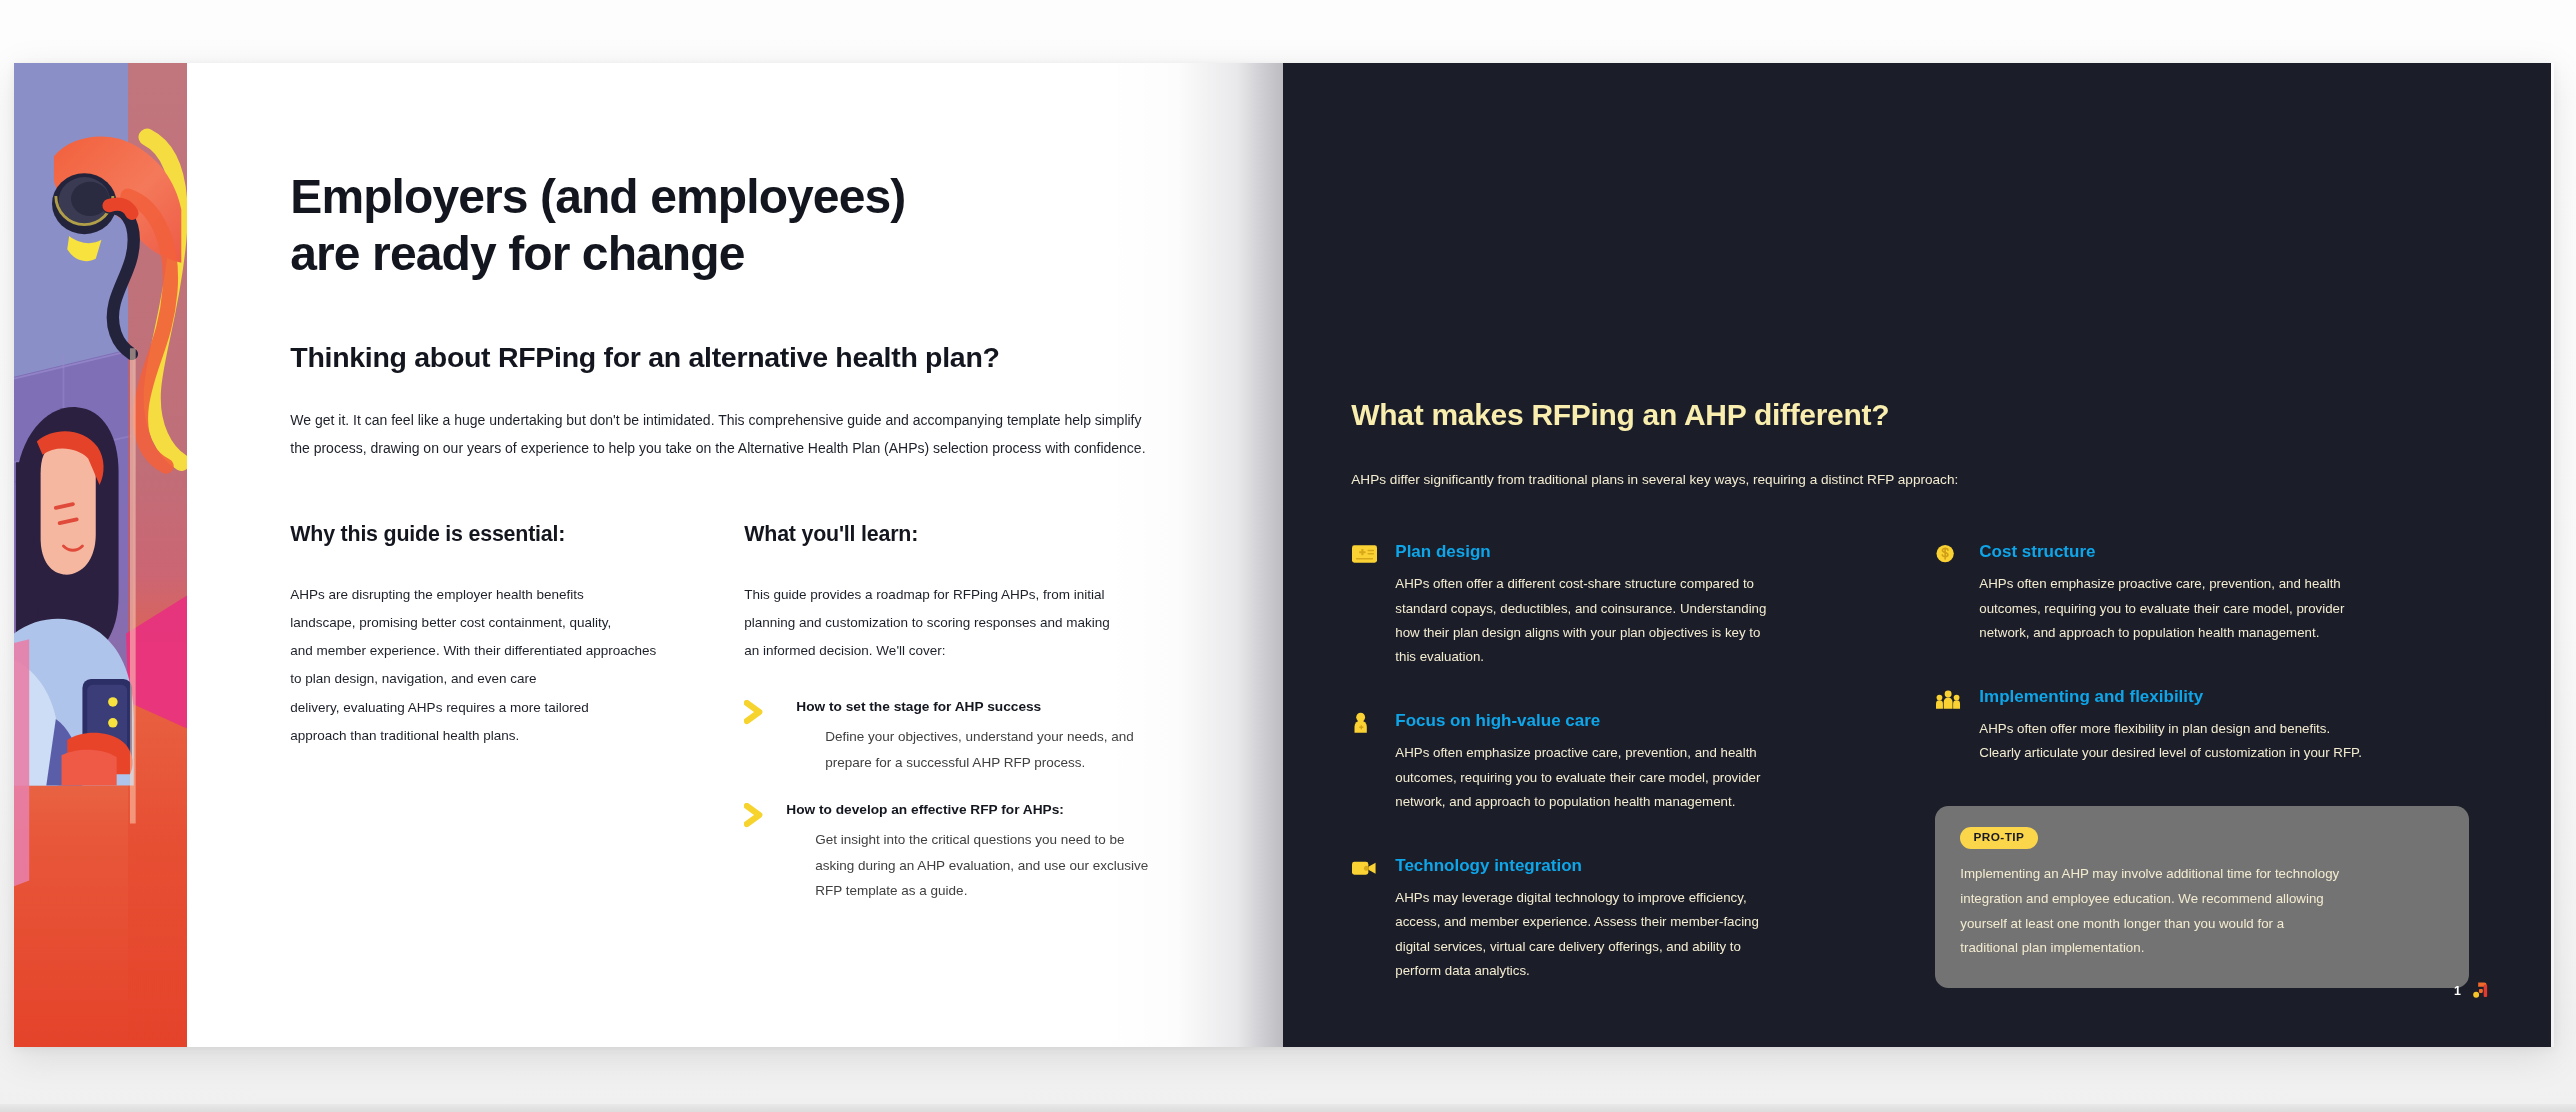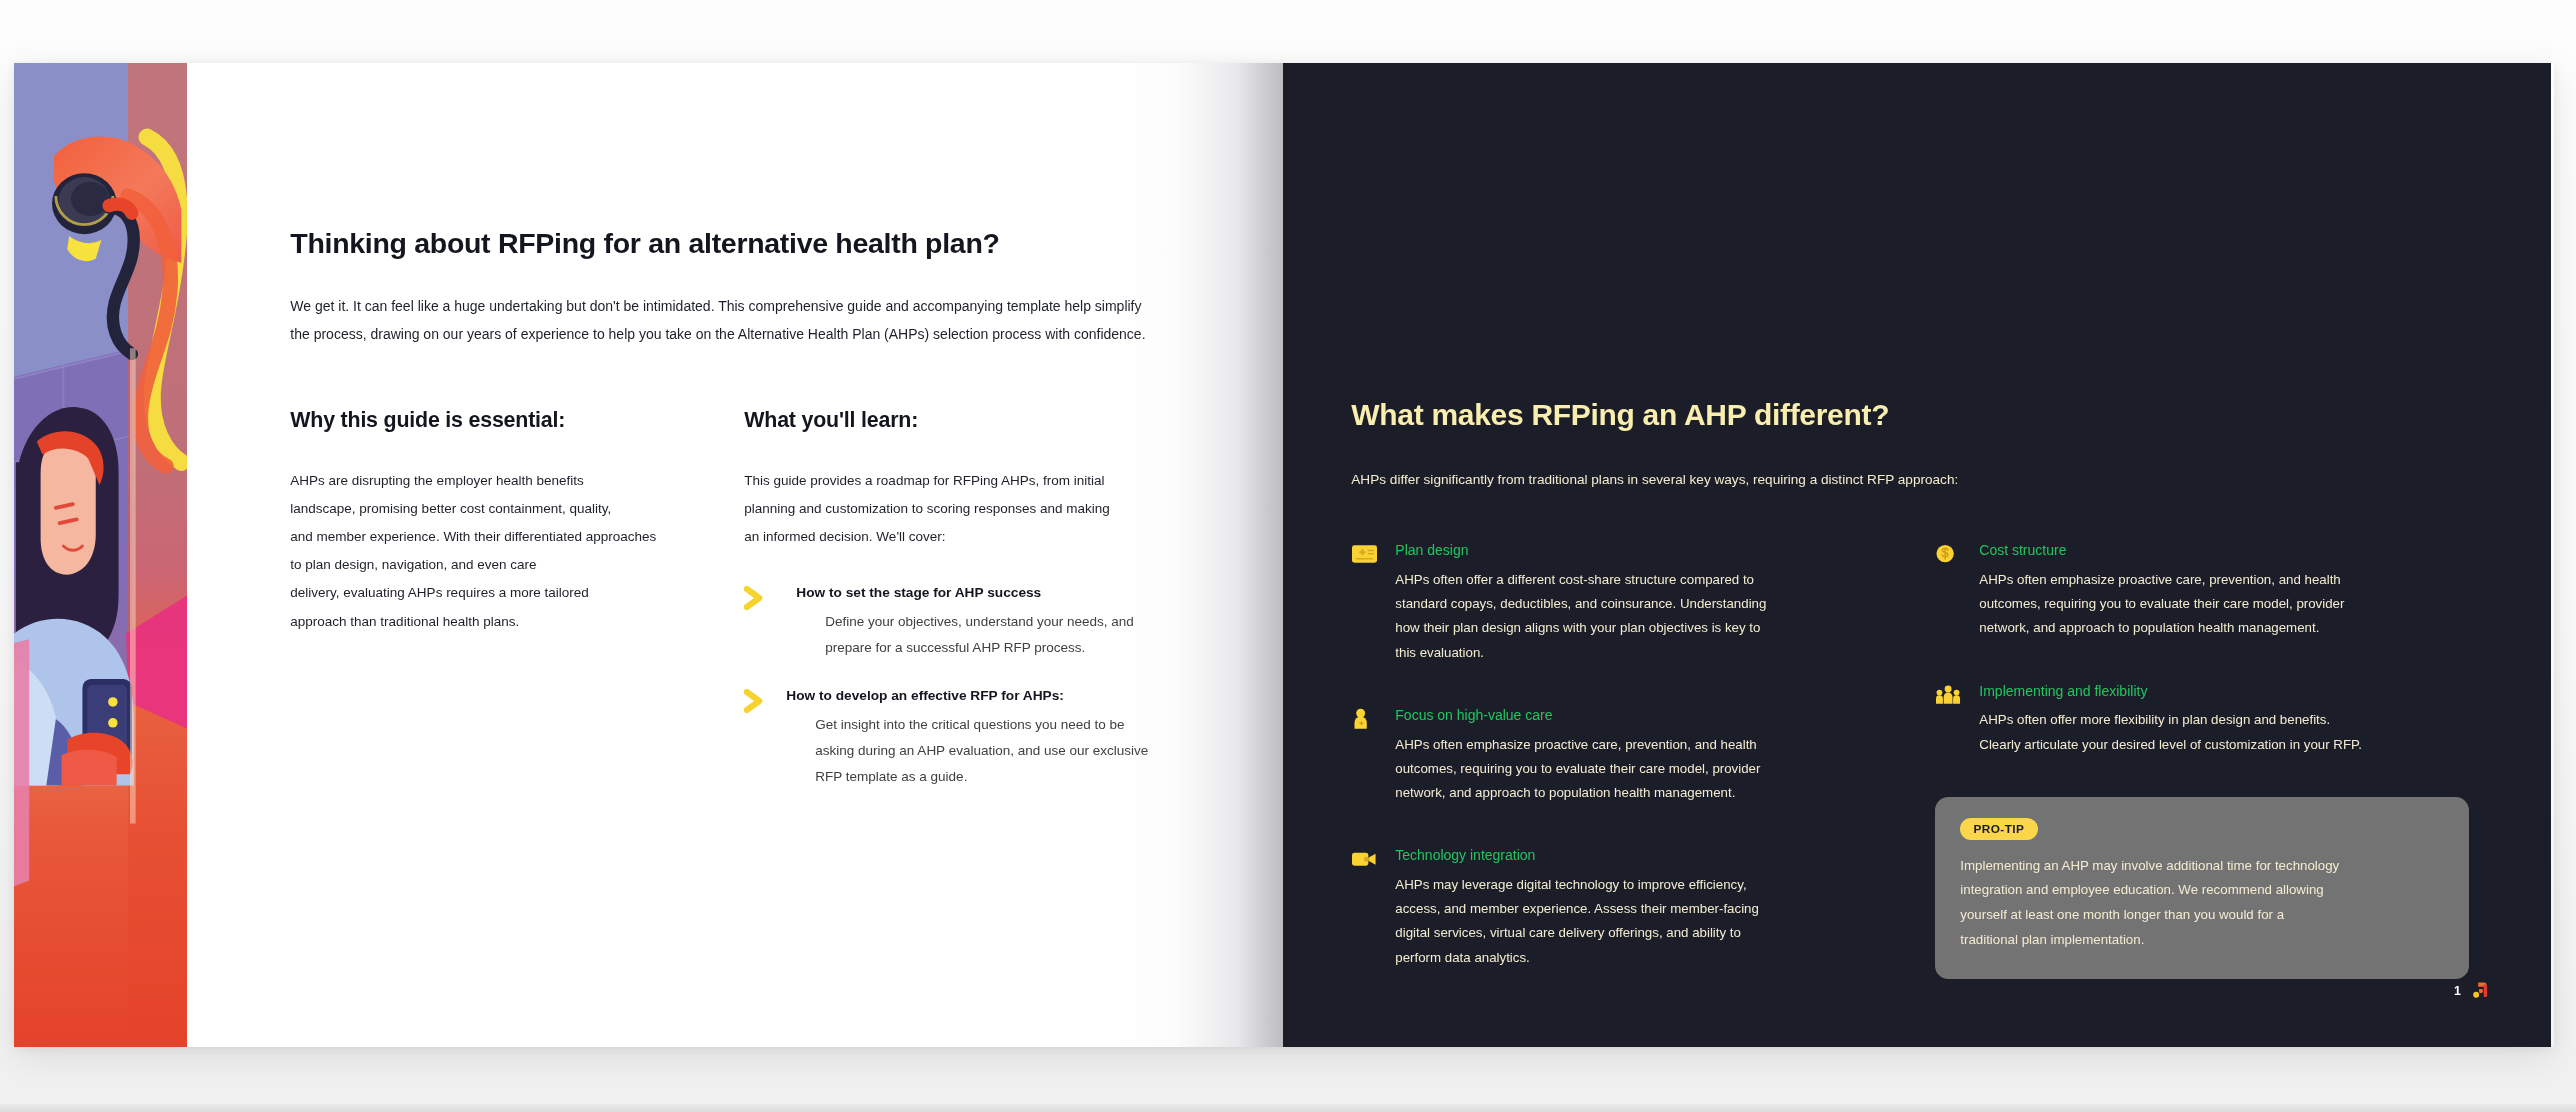--- a/index.html
+++ b/index.html
@@ -111,21 +111,21 @@
     margin-top:36px; font-size:13.6px; color:#f4ecd1; line-height:1.7;
   }
   .feat-grid {
     margin-top:49px;
     display:flex; gap:55px;
   }
   .feat-col { width:529px; }
   .feat { display:flex; gap:17px; margin-bottom:40px; }
   .feat-ic { flex:0 0 27px; padding-top:1.9px; }
   .feat-ic svg { display:block; width:27px; height:25px; }
-  .f-title { font-size:14px; font-weight:400; color:#22c55e; line-height:1.45; }
+  .f-title { font-size:17px; font-weight:700; color:#0ea5e9; line-height:1.45; }
   .f-desc {
     margin-top:7.6px; font-size:13.3px; line-height:1.82; color:#f4ecd1;
     white-space:pre-line;
   }
   .protip {
     margin-top:3.8px;
     background:#737373;
     border-radius:13.3px;
     padding:21px 25px 27px 25px;
     width:534px;
@@ -228,20 +228,22 @@
           <path d="M56 712 C72 702 96 702 112 712 C124 720 128 736 122 748 L56 748 Z" fill="#e8442a"></path>
           <path d="M50 728 C66 720 92 720 108 730 L108 760 L50 760 Z" fill="#ee5a46"></path>
 
           <path d="M0 610 L16 606 L16 860 L0 866 Z" fill="#e87fa8" opacity="0.9"></path>
 
           <path d="M122 300 L128 300 L128 800 L122 800 Z" fill="#ffd9bf" opacity="0.5"></path>
         </svg>
       </div>
 
       <div class="left-body">
+        <div class="h1">Employers (and employees)
+are ready for change</div>
         <div class="h2">Thinking about RFPing for an alternative health plan?</div>
         <div class="intro">We get it. It can feel like a huge undertaking but don't be intimidated. This comprehensive guide and accompanying template help simplify the process, drawing on our years of experience to help you take on the Alternative Health Plan (AHPs) selection process with confidence.</div>
 
         <div class="cols">
 
           <div class="col">
             <div class="col-head">Why this guide is essential:</div>
             <div class="col-text">AHPs are disrupting the employer health benefits
 landscape, promising better cost containment, quality,
 and member experience. With their differentiated approaches

